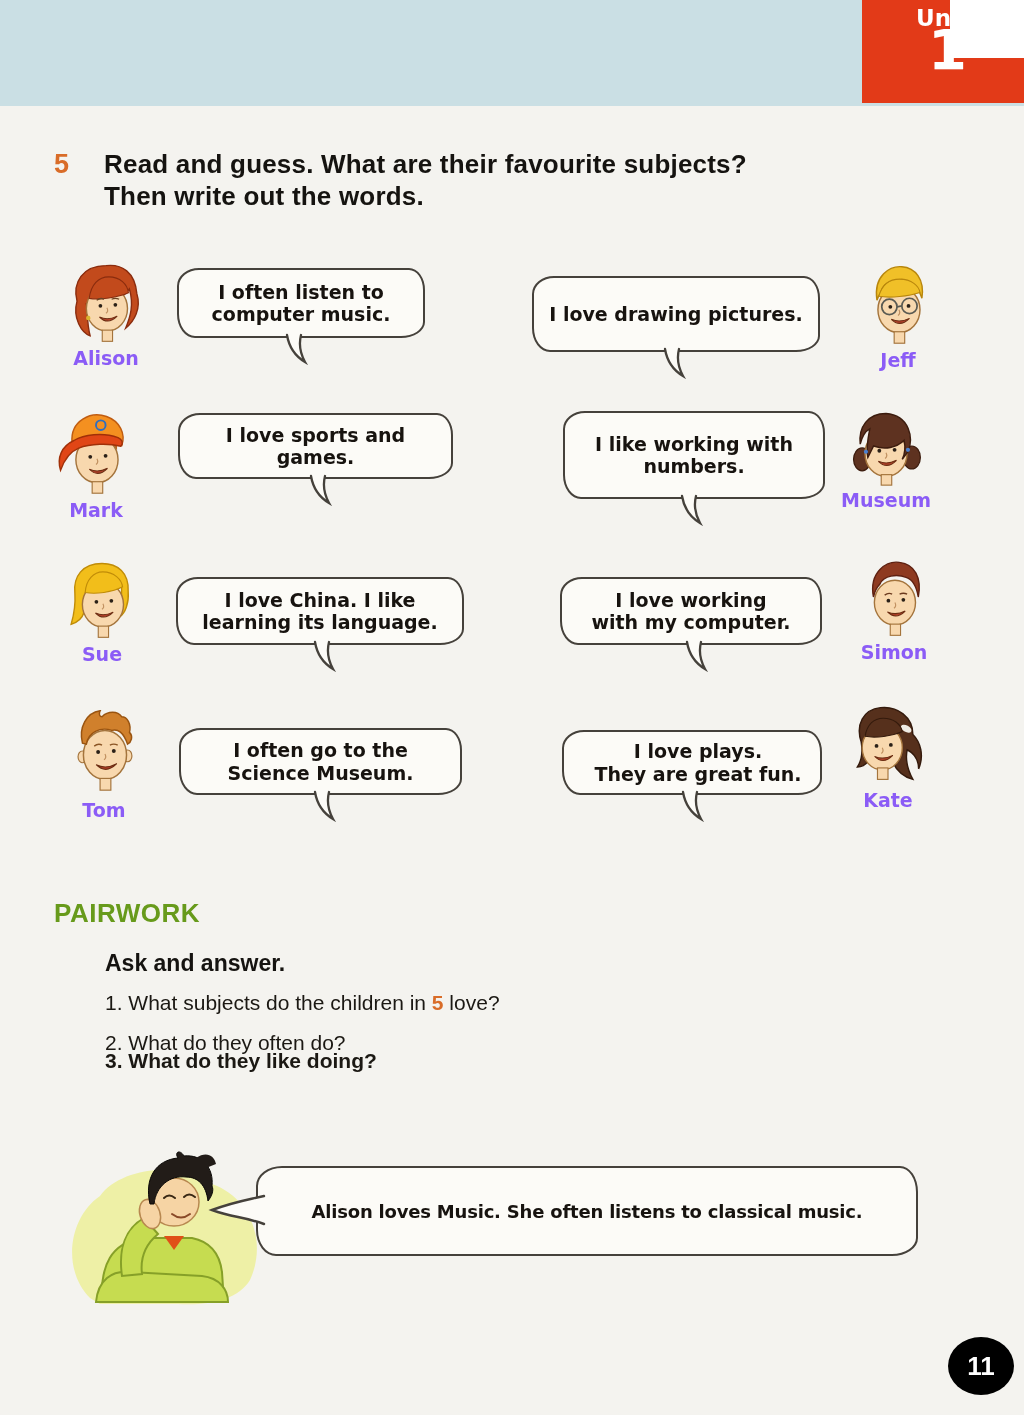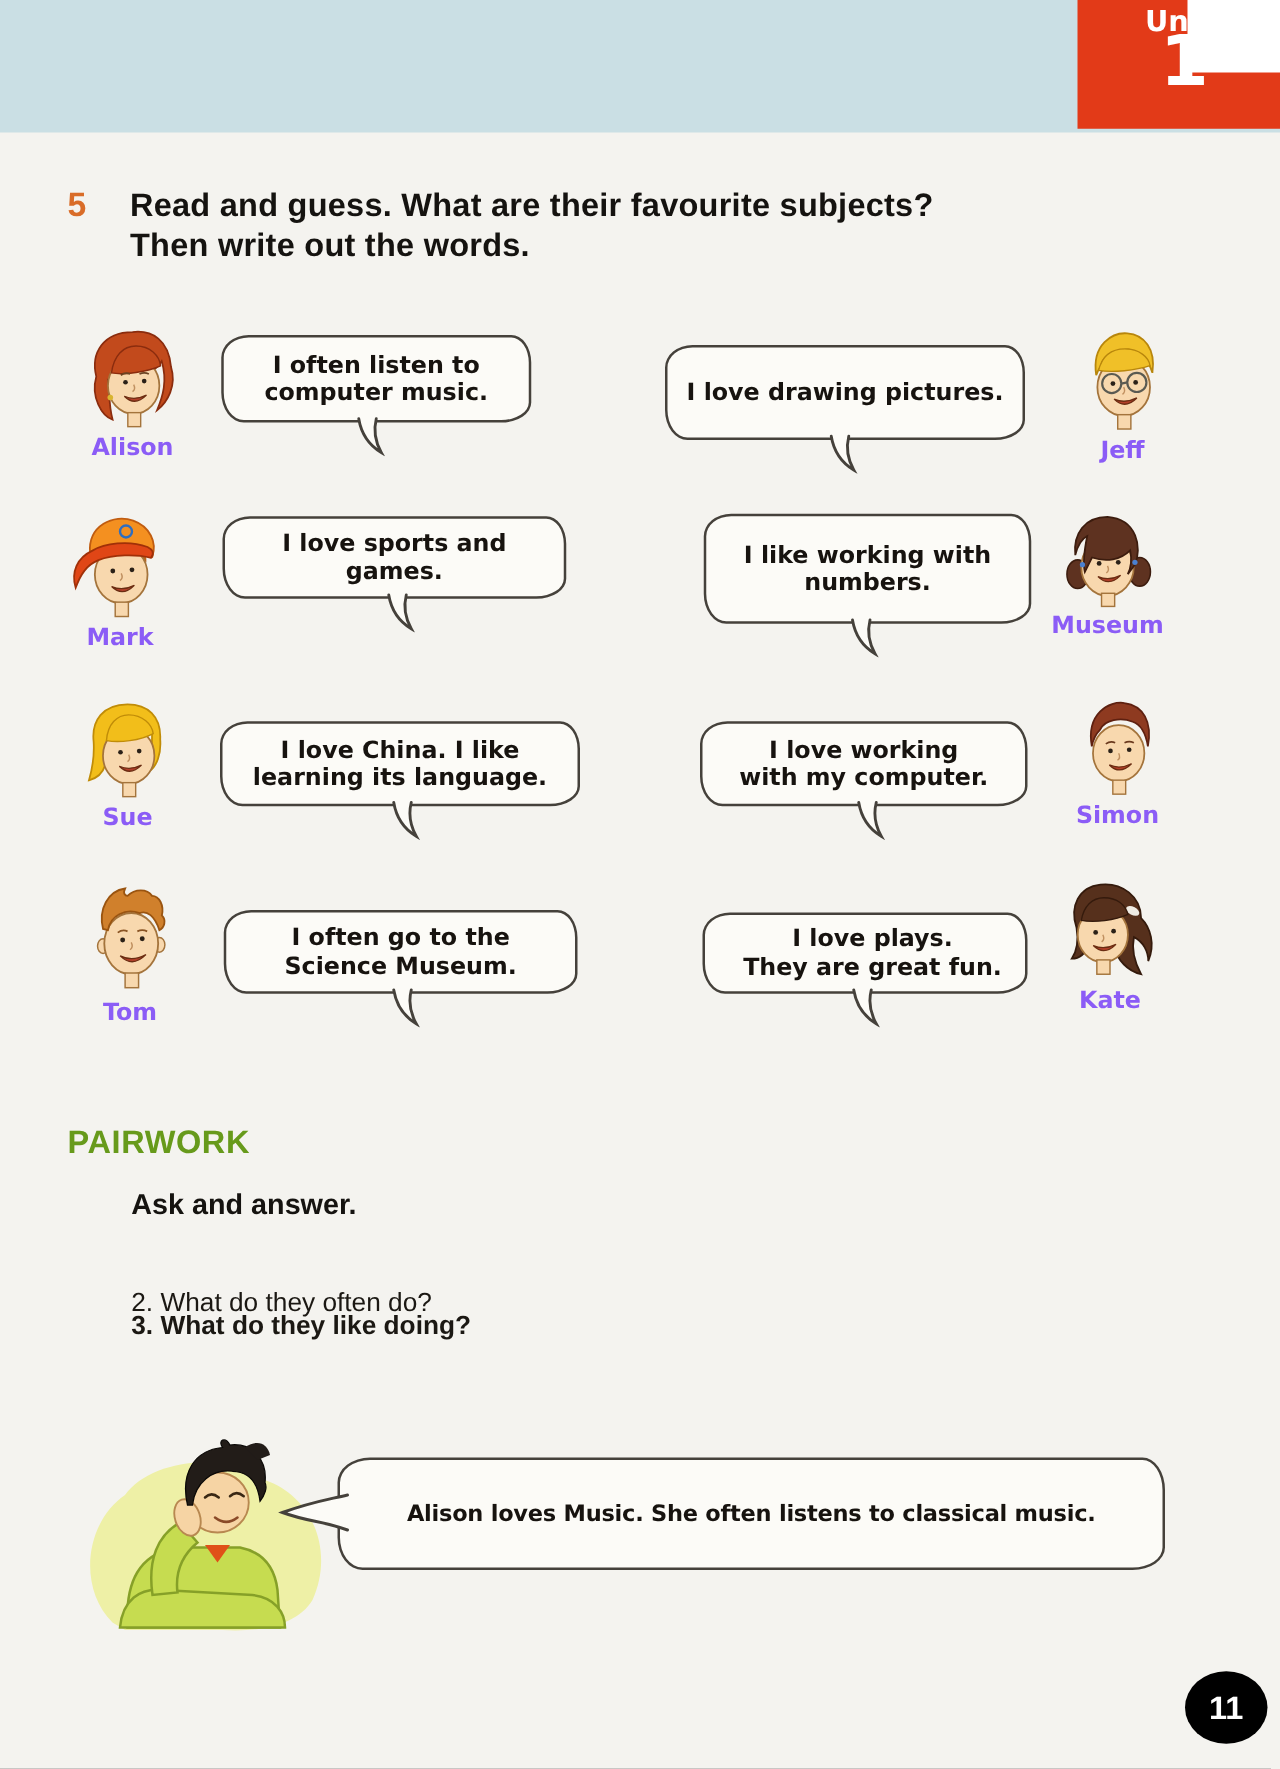--- a/index.html
+++ b/index.html
@@ -29,21 +29,21 @@
   .avatar svg{display:block;margin:0 auto;}
   .avatar .nm{display:block;margin-top:1px;color:#8b5cf6;font:700 19px "DejaVu Sans",sans-serif;}
   
   .pairwork-heading{position:absolute;left:54px;top:898px;color:#679a1b;
             font:800 26px "Liberation Sans",sans-serif;letter-spacing:.5px;}
   .ask{position:absolute;left:105px;top:950px;color:#151310;font:700 23px "Liberation Sans",sans-serif;}
   .q{position:absolute;left:105px;color:#1b1813;font:400 21px "Liberation Sans",sans-serif;}
   .q .ref{color:#d96c28;font-weight:700;}
   .q1{top:991px;} .q2{top:1031px;} .q3{top:1049px;font-weight:bold;}
   
-  .example-bubble{position:absolute;left:270px;top:1166px;width:662px;height:90px;
+  .example-bubble{position:absolute;left:256px;top:1166px;width:662px;height:90px;
           border-radius:26px 18px 26px 20px / 20px 26px 18px 26px;
           font:700 18px "DejaVu Sans",sans-serif;letter-spacing:-.2px;white-space:nowrap;}
   .boy{position:absolute;left:60px;top:1148px;}
   
   .page-num{position:absolute;left:948px;top:1337px;width:66px;height:58px;background:#000000;
             border-radius:50%;display:flex;align-items:center;justify-content:center;
             color:#fff;font:700 26px "Liberation Sans",sans-serif;}
 </style>
 </head>
 <body>
@@ -250,20 +250,21 @@
         <circle cx="51" cy="47" r="2" fill="#2b2118"></circle>
       <path d="M42 50 q2 4 -1 6" stroke="#c09060" stroke-width="1.2" fill="none"></path>
       <path d="M34 59 Q43 68 53 58 Q43 63 34 59 Z" fill="#b5402a" stroke="#6b2d12" stroke-width="1.1"></path>
       <rect x="37" y="71" width="11" height="12" fill="#f8d8ae" stroke="#a4743c" stroke-width="1.2"></rect>
     </svg>
     <span class="nm">Kate</span>
   </div>
 
   <div class="pairwork-heading">PAIRWORK</div>
   <div class="ask">Ask and answer.</div>
+  <div class="q q1"><span>1. What subjects do the children in </span><span class="ref">5</span><span> love?</span></div>
   <div class="q q2">2. What do they often do?</div>
   <div class="q q3">3. What do they like doing?</div>
 
   <div class="boy">
     <svg width="218" height="160" viewBox="0 0 218 160">
       <path d="M30 150 C2 122 8 70 40 48 C60 20 120 12 152 36 C192 50 207 95 190 132 C178 152 148 158 118 156 L40 156 Z" fill="#eef0a6"></path>
       <path d="M42 154 C40 116 52 96 80 90 L132 90 C152 94 160 108 162 124 L164 154 Z" fill="#c6dc50" stroke="#86a028" stroke-width="2"></path>
       <path d="M36 154 C38 132 52 122 70 124 L142 128 C160 130 168 142 168 154 Z" fill="#c6dc50" stroke="#86a028" stroke-width="2"></path>
       <path d="M62 128 C58 100 66 80 84 70 L98 86 C86 96 80 110 82 126 Z" fill="#c6dc50" stroke="#86a028" stroke-width="2"></path>
       <path d="M104 88 L114 102 L124 88 Z" fill="#e05018"></path>

